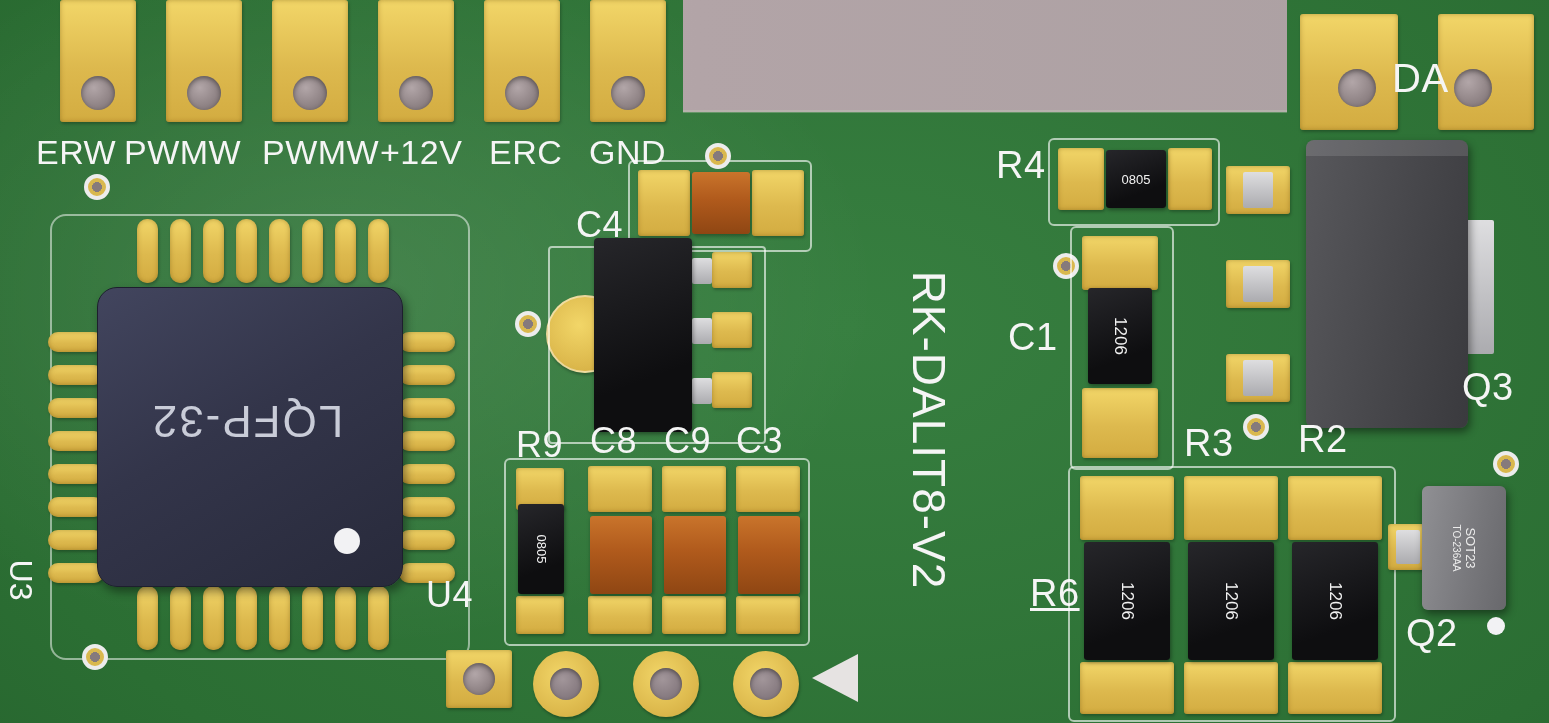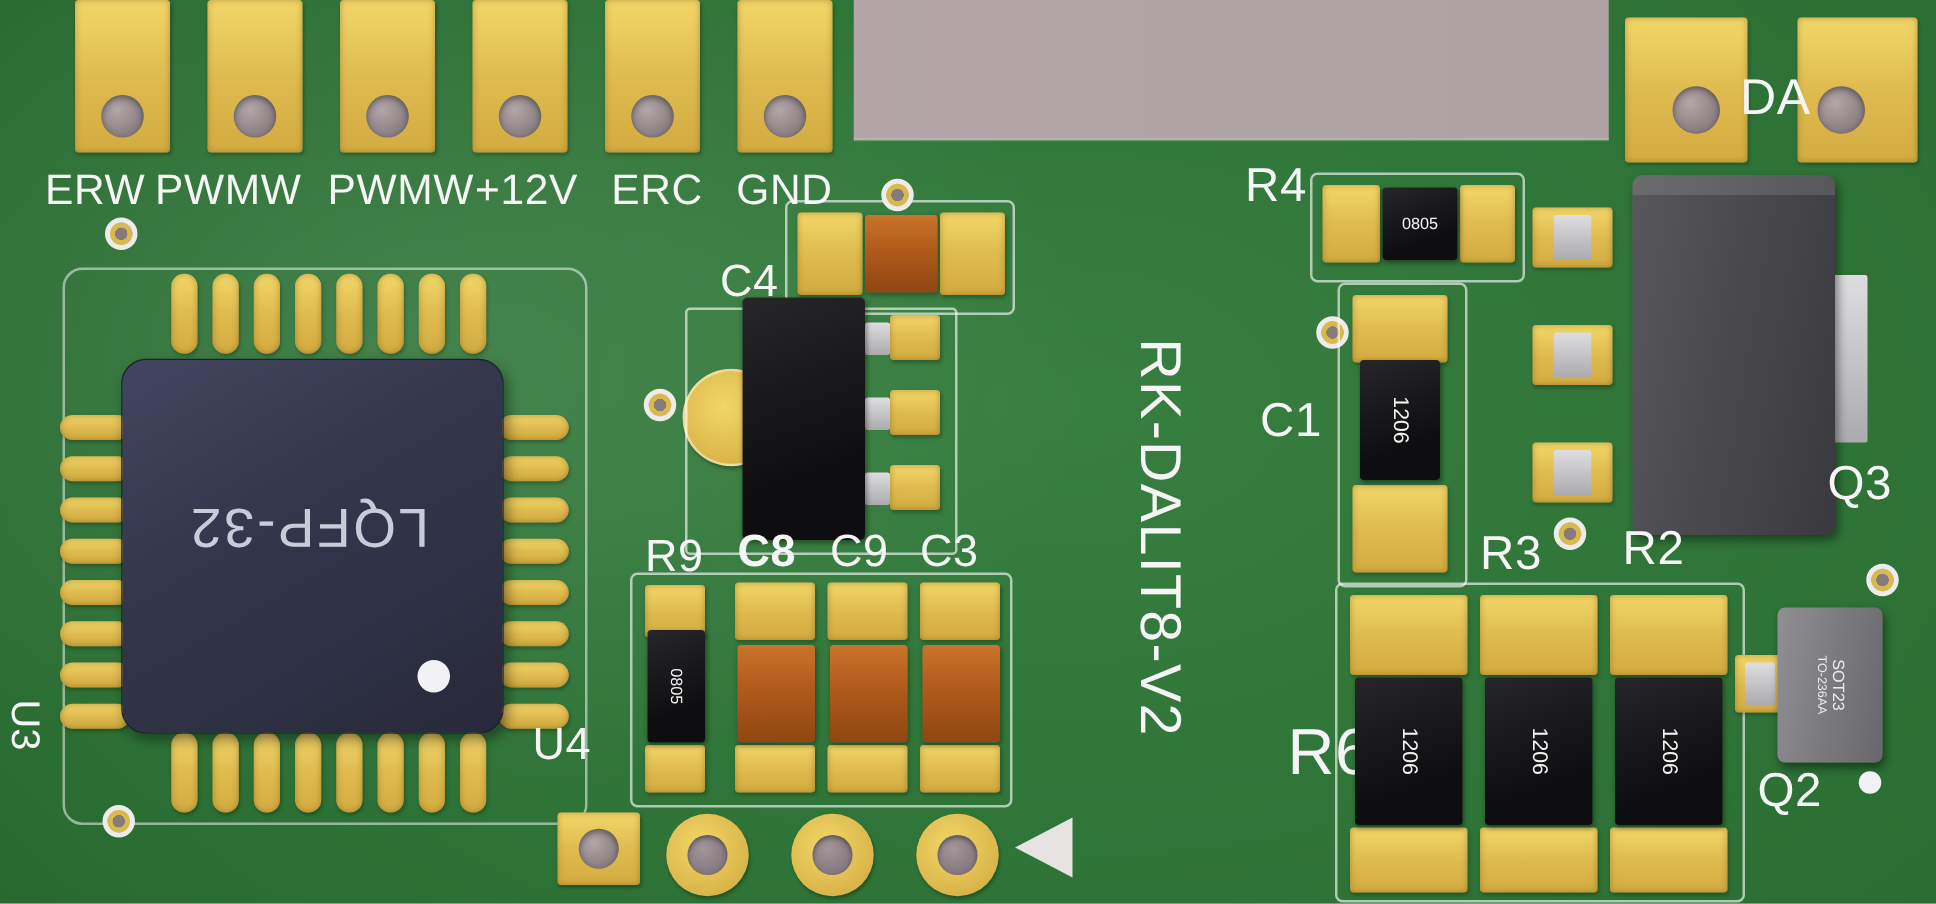--- a/index.html
+++ b/index.html
@@ -196,21 +196,21 @@
   <div class="outline" style="left:548px;top:246px;width:214px;height:194px;border-radius:4px;"></div>
   <div class="gold" style="left:712px;top:252px;width:40px;height:36px;"></div>
   <div class="gold" style="left:712px;top:312px;width:40px;height:36px;"></div>
   <div class="gold" style="left:712px;top:372px;width:40px;height:36px;"></div>
   <div class="silver" style="left:692px;top:258px;width:20px;height:26px;"></div>
   <div class="silver" style="left:692px;top:318px;width:20px;height:26px;"></div>
   <div class="silver" style="left:692px;top:378px;width:20px;height:26px;"></div>
   <div class="black-comp" style="left:594px;top:238px;width:98px;height:194px;border-radius:4px;"></div>
 
   <span class="silk" style="left:516px;top:424px;font-size:36px;">R9</span>
-  <span class="silk" style="left:590px;top:420px;font-size:36px;font-weight:bold;">C8</span>
+  <span class="silk" style="left:590px;top:420px;font-size:36px;">C8</span>
   <span class="silk" style="left:664px;top:420px;font-size:36px;">C9</span>
   <span class="silk" style="left:736px;top:420px;font-size:36px;">C3</span>
   <div class="outline" style="left:504px;top:458px;width:302px;height:184px;"></div>
 
   <div class="gold" style="left:516px;top:468px;width:48px;height:42px;"></div>
   <div class="gold" style="left:516px;top:596px;width:48px;height:38px;"></div>
   <div class="black-comp" style="left:518px;top:504px;width:46px;height:90px;"></div>
   <span class="comp-mark" style="left:541px;top:549px;font-size:13px;">0805</span>
 
   <div class="gold" style="left:588px;top:466px;width:64px;height:46px;"></div>
@@ -231,21 +231,21 @@
   <div class="round-pad" style="left:533px;top:651px;width:66px;height:66px;"></div>
   <div class="round-pad-inner" style="left:550px;top:668px;width:32px;height:32px;"></div>
   <div class="round-pad" style="left:633px;top:651px;width:66px;height:66px;"></div>
   <div class="round-pad-inner" style="left:650px;top:668px;width:32px;height:32px;"></div>
   <div class="round-pad" style="left:733px;top:651px;width:66px;height:66px;"></div>
   <div class="round-pad-inner" style="left:750px;top:668px;width:32px;height:32px;"></div>
   <div class="arrow-left" style="left:812px;top:654px;"></div>
 
   <span class="vrot" style="left:929px;top:430px;font-size:46px;letter-spacing:1px;">RK-DALIT8-V2</span>
 
-  <span class="silk" style="left:996px;top:128px;font-size:38px;">R4</span>
+  <span class="silk" style="left:996px;top:144px;font-size:38px;">R4</span>
   <div class="outline" style="left:1048px;top:138px;width:168px;height:84px;"></div>
   <div class="gold" style="left:1058px;top:148px;width:46px;height:62px;"></div>
   <div class="gold" style="left:1168px;top:148px;width:44px;height:62px;"></div>
   <div class="black-comp" style="left:1106px;top:150px;width:60px;height:58px;"></div>
   <span class="comp-mark-h" style="left:1136px;top:179px;font-size:13px;">0805</span>
   <div class="via" style="left:1053px;top:253px;"></div>
 
   <span class="silk" style="left:1008px;top:316px;font-size:38px;">C1</span>
   <div class="outline" style="left:1070px;top:226px;width:100px;height:240px;"></div>
   <div class="gold" style="left:1082px;top:236px;width:76px;height:54px;"></div>
@@ -262,21 +262,21 @@
   <div class="via" style="left:1243px;top:414px;"></div>
 
   <div class="silver" style="left:1466px;top:220px;width:28px;height:134px;"></div>
   <div class="transistor" style="left:1306px;top:140px;width:162px;height:288px;">
     <div style="position:absolute;left:0;top:0;width:100%;height:16px;background:rgba(255,255,255,.12);border-radius:8px 8px 0 0;"></div>
   </div>
   <span class="silk" style="left:1462px;top:366px;font-size:38px;">Q3</span>
 
   <span class="silk" style="left:1184px;top:422px;font-size:38px;">R3</span>
   <span class="silk" style="left:1298px;top:418px;font-size:38px;">R2</span>
-  <span class="silk" style="left:1030px;top:572px;font-size:52px;">R6</span>
+  <span class="silk" style="left:1030px;top:572px;font-size:38px;text-decoration:underline;">R6</span>
   <div class="outline" style="left:1068px;top:466px;width:324px;height:252px;"></div>
 
   <div class="gold" style="left:1080px;top:476px;width:94px;height:64px;"></div>
   <div class="gold" style="left:1080px;top:662px;width:94px;height:52px;"></div>
   <div class="black-comp" style="left:1084px;top:542px;width:86px;height:118px;"></div>
   <span class="comp-mark" style="left:1127px;top:601px;font-size:17px;">1206</span>
 
   <div class="gold" style="left:1184px;top:476px;width:94px;height:64px;"></div>
   <div class="gold" style="left:1184px;top:662px;width:94px;height:52px;"></div>
   <div class="black-comp" style="left:1188px;top:542px;width:86px;height:118px;"></div>

